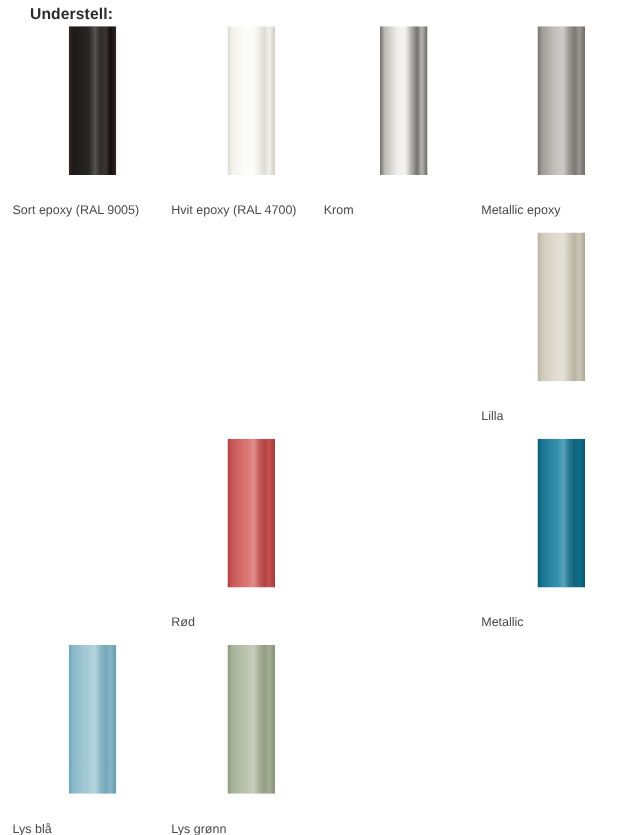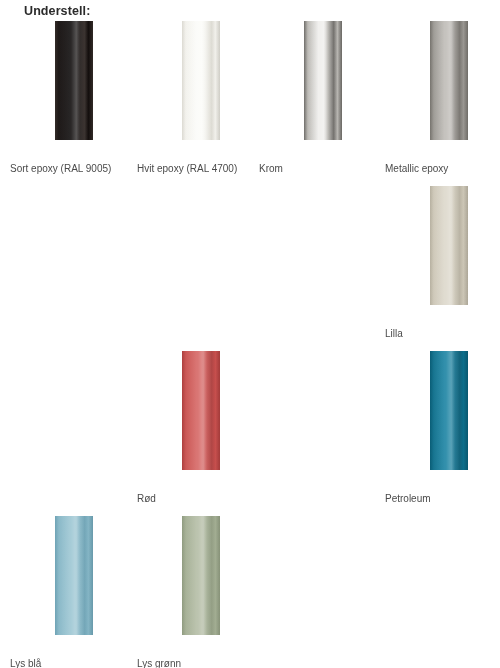--- a/index.html
+++ b/index.html
@@ -133,21 +133,21 @@
       <div class="swatch-cell col-1">
         <div class="tube-wrap">
           <div class="tube" style="background: linear-gradient(to right, rgb(173, 63, 62) 0%, rgb(200, 80, 78) 10%, rgb(212, 98, 96) 38%, rgb(212, 98, 96) 52%, rgb(200, 80, 78) 62%, rgb(173, 63, 62) 78%, rgb(200, 80, 78) 88%, rgb(173, 63, 62) 100%); --sheen: 0.2;"></div>
         </div>
         <div class="swatch-label">Rød</div>
       </div>
       <div class="swatch-cell col-3">
         <div class="tube-wrap">
           <div class="tube" style="background: linear-gradient(to right, rgb(10, 93, 118) 0%, rgb(13, 111, 140) 10%, rgb(21, 128, 160) 38%, rgb(21, 128, 160) 52%, rgb(13, 111, 140) 62%, rgb(10, 93, 118) 78%, rgb(13, 111, 140) 88%, rgb(10, 93, 118) 100%); --sheen: 0.22;"></div>
         </div>
-        <div class="swatch-label">Petroleum</div>
+        <div class="swatch-label">Metallic</div>
       </div>
     </div>
     <div class="swatch-row row-3">
       <div class="swatch-cell col-0">
         <div class="tube-wrap">
           <div class="tube" style="background: linear-gradient(to right, rgb(110, 163, 181) 0%, rgb(133, 182, 198) 10%, rgb(153, 196, 209) 38%, rgb(153, 196, 209) 52%, rgb(133, 182, 198) 62%, rgb(110, 163, 181) 78%, rgb(133, 182, 198) 88%, rgb(110, 163, 181) 100%); --sheen: 0.22;"></div>
         </div>
         <div class="swatch-label">Lys blå</div>
       </div>
       <div class="swatch-cell col-1">

